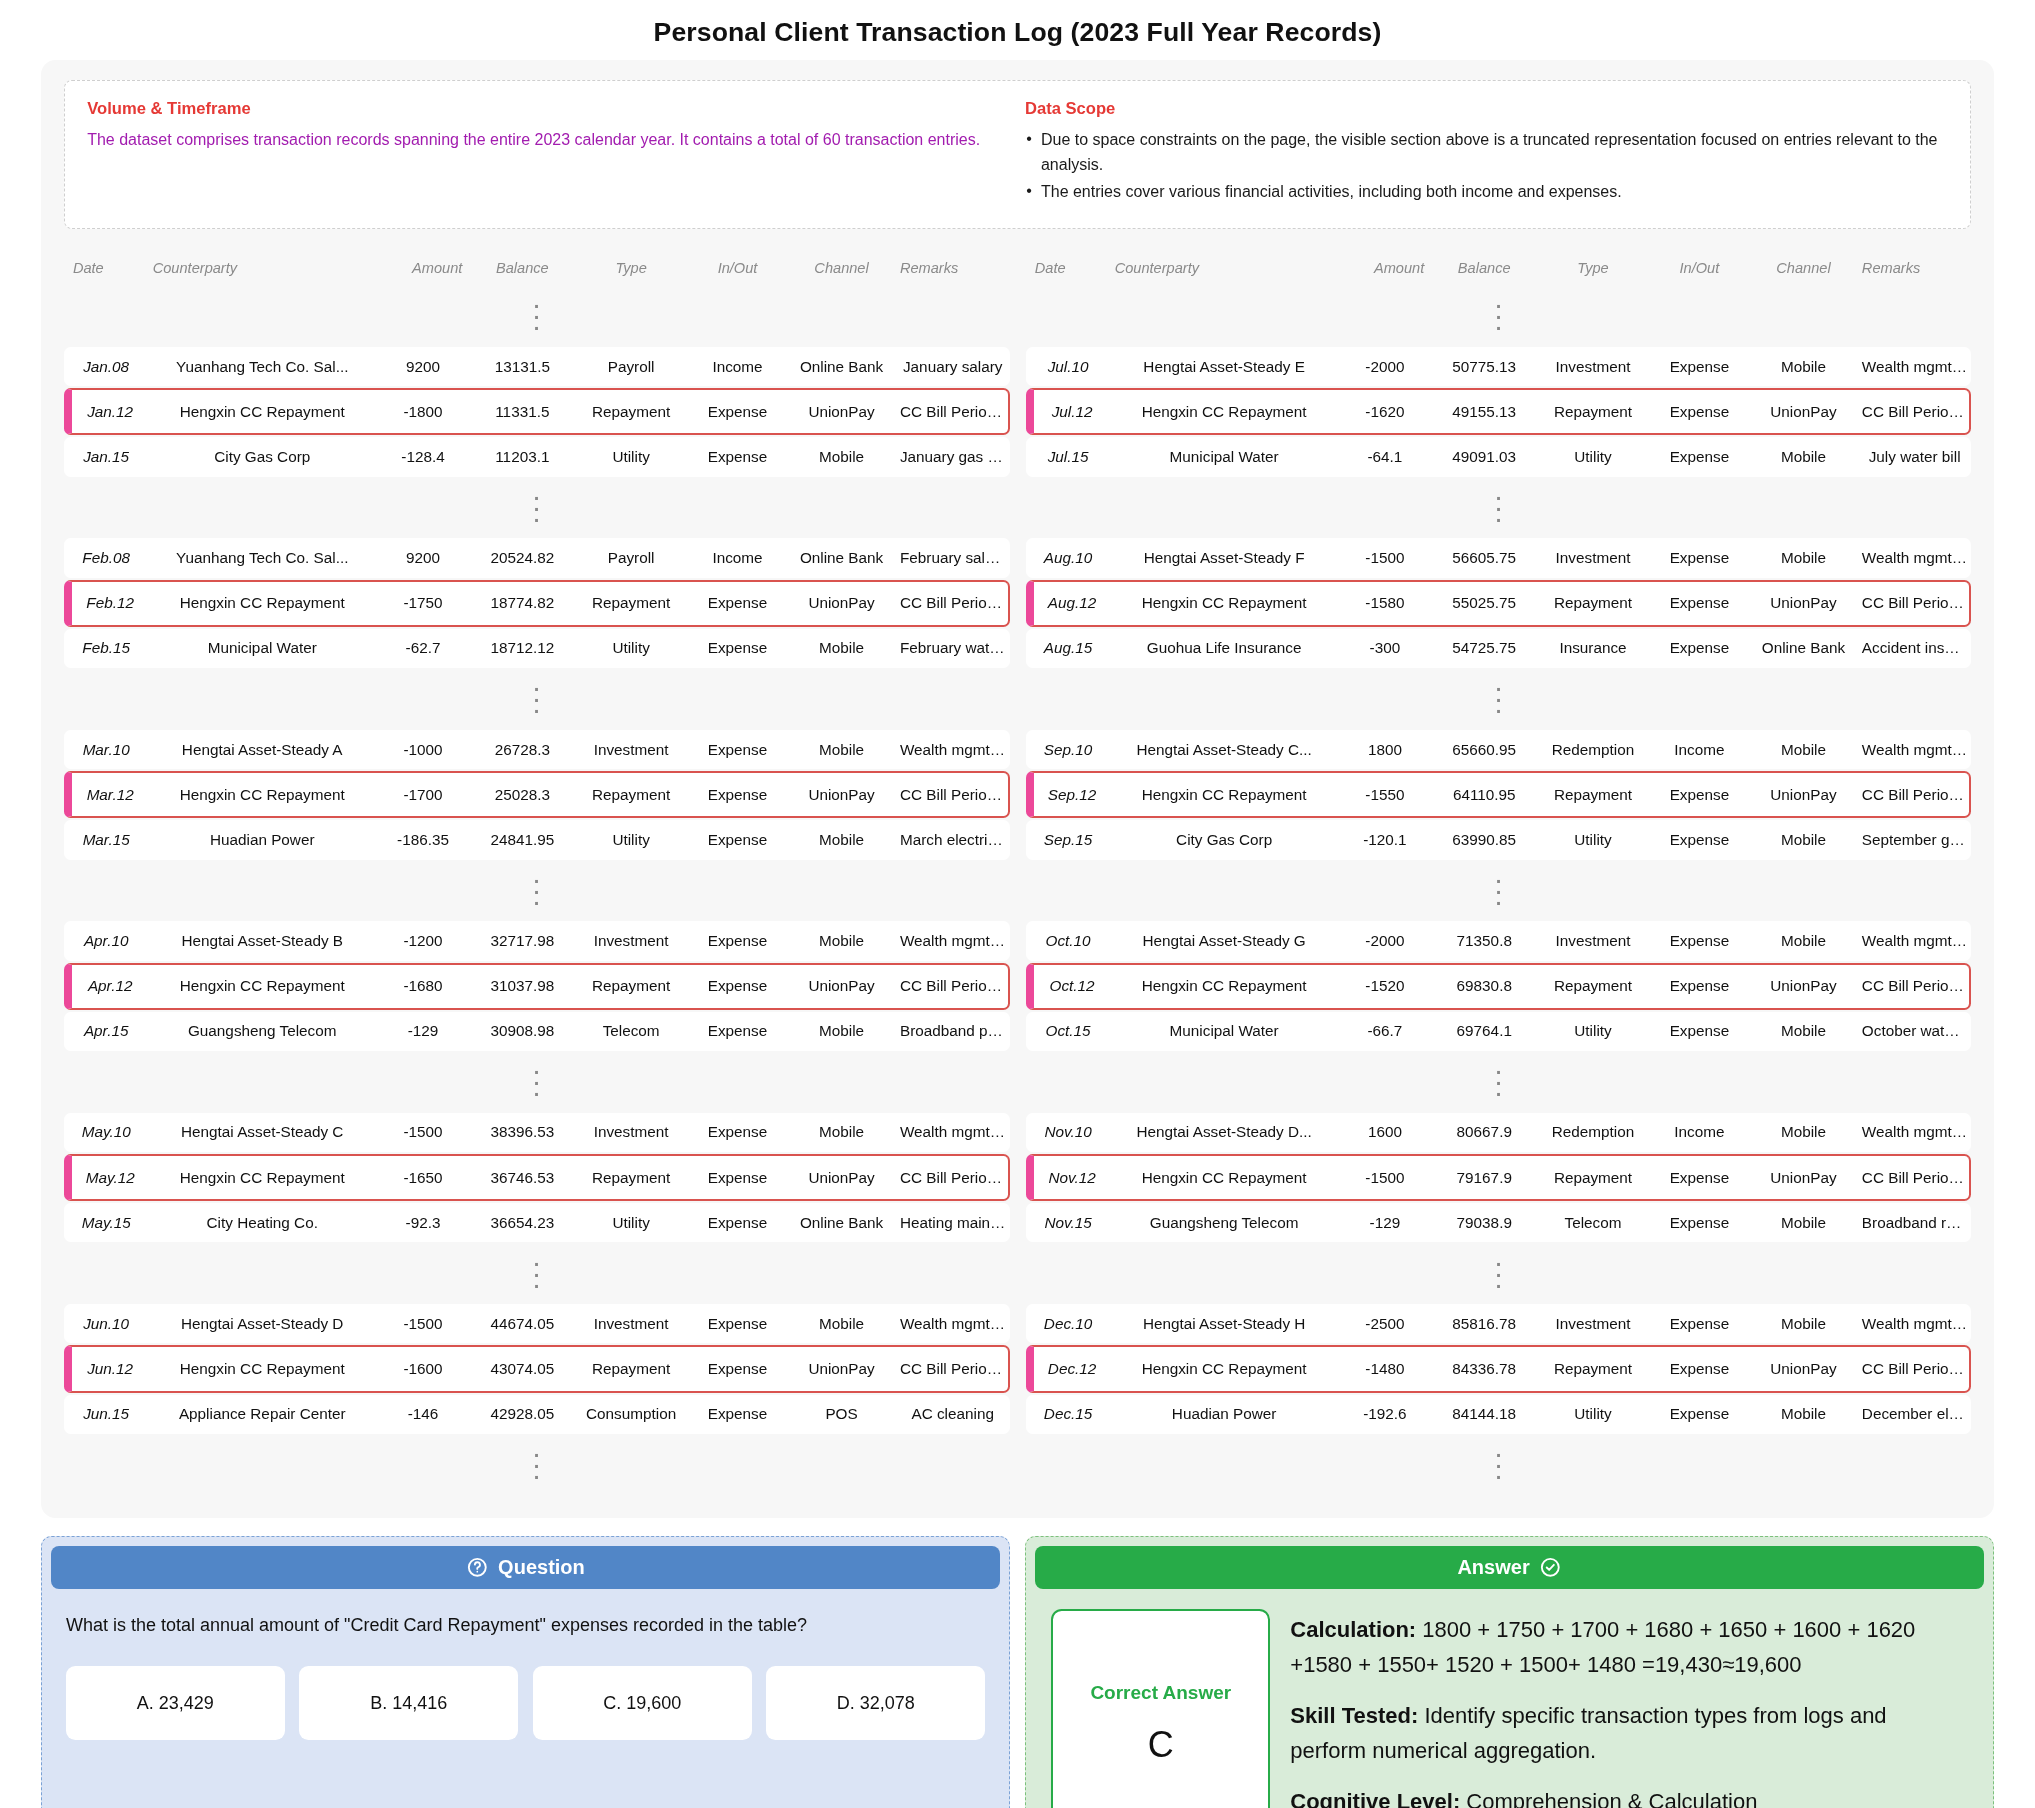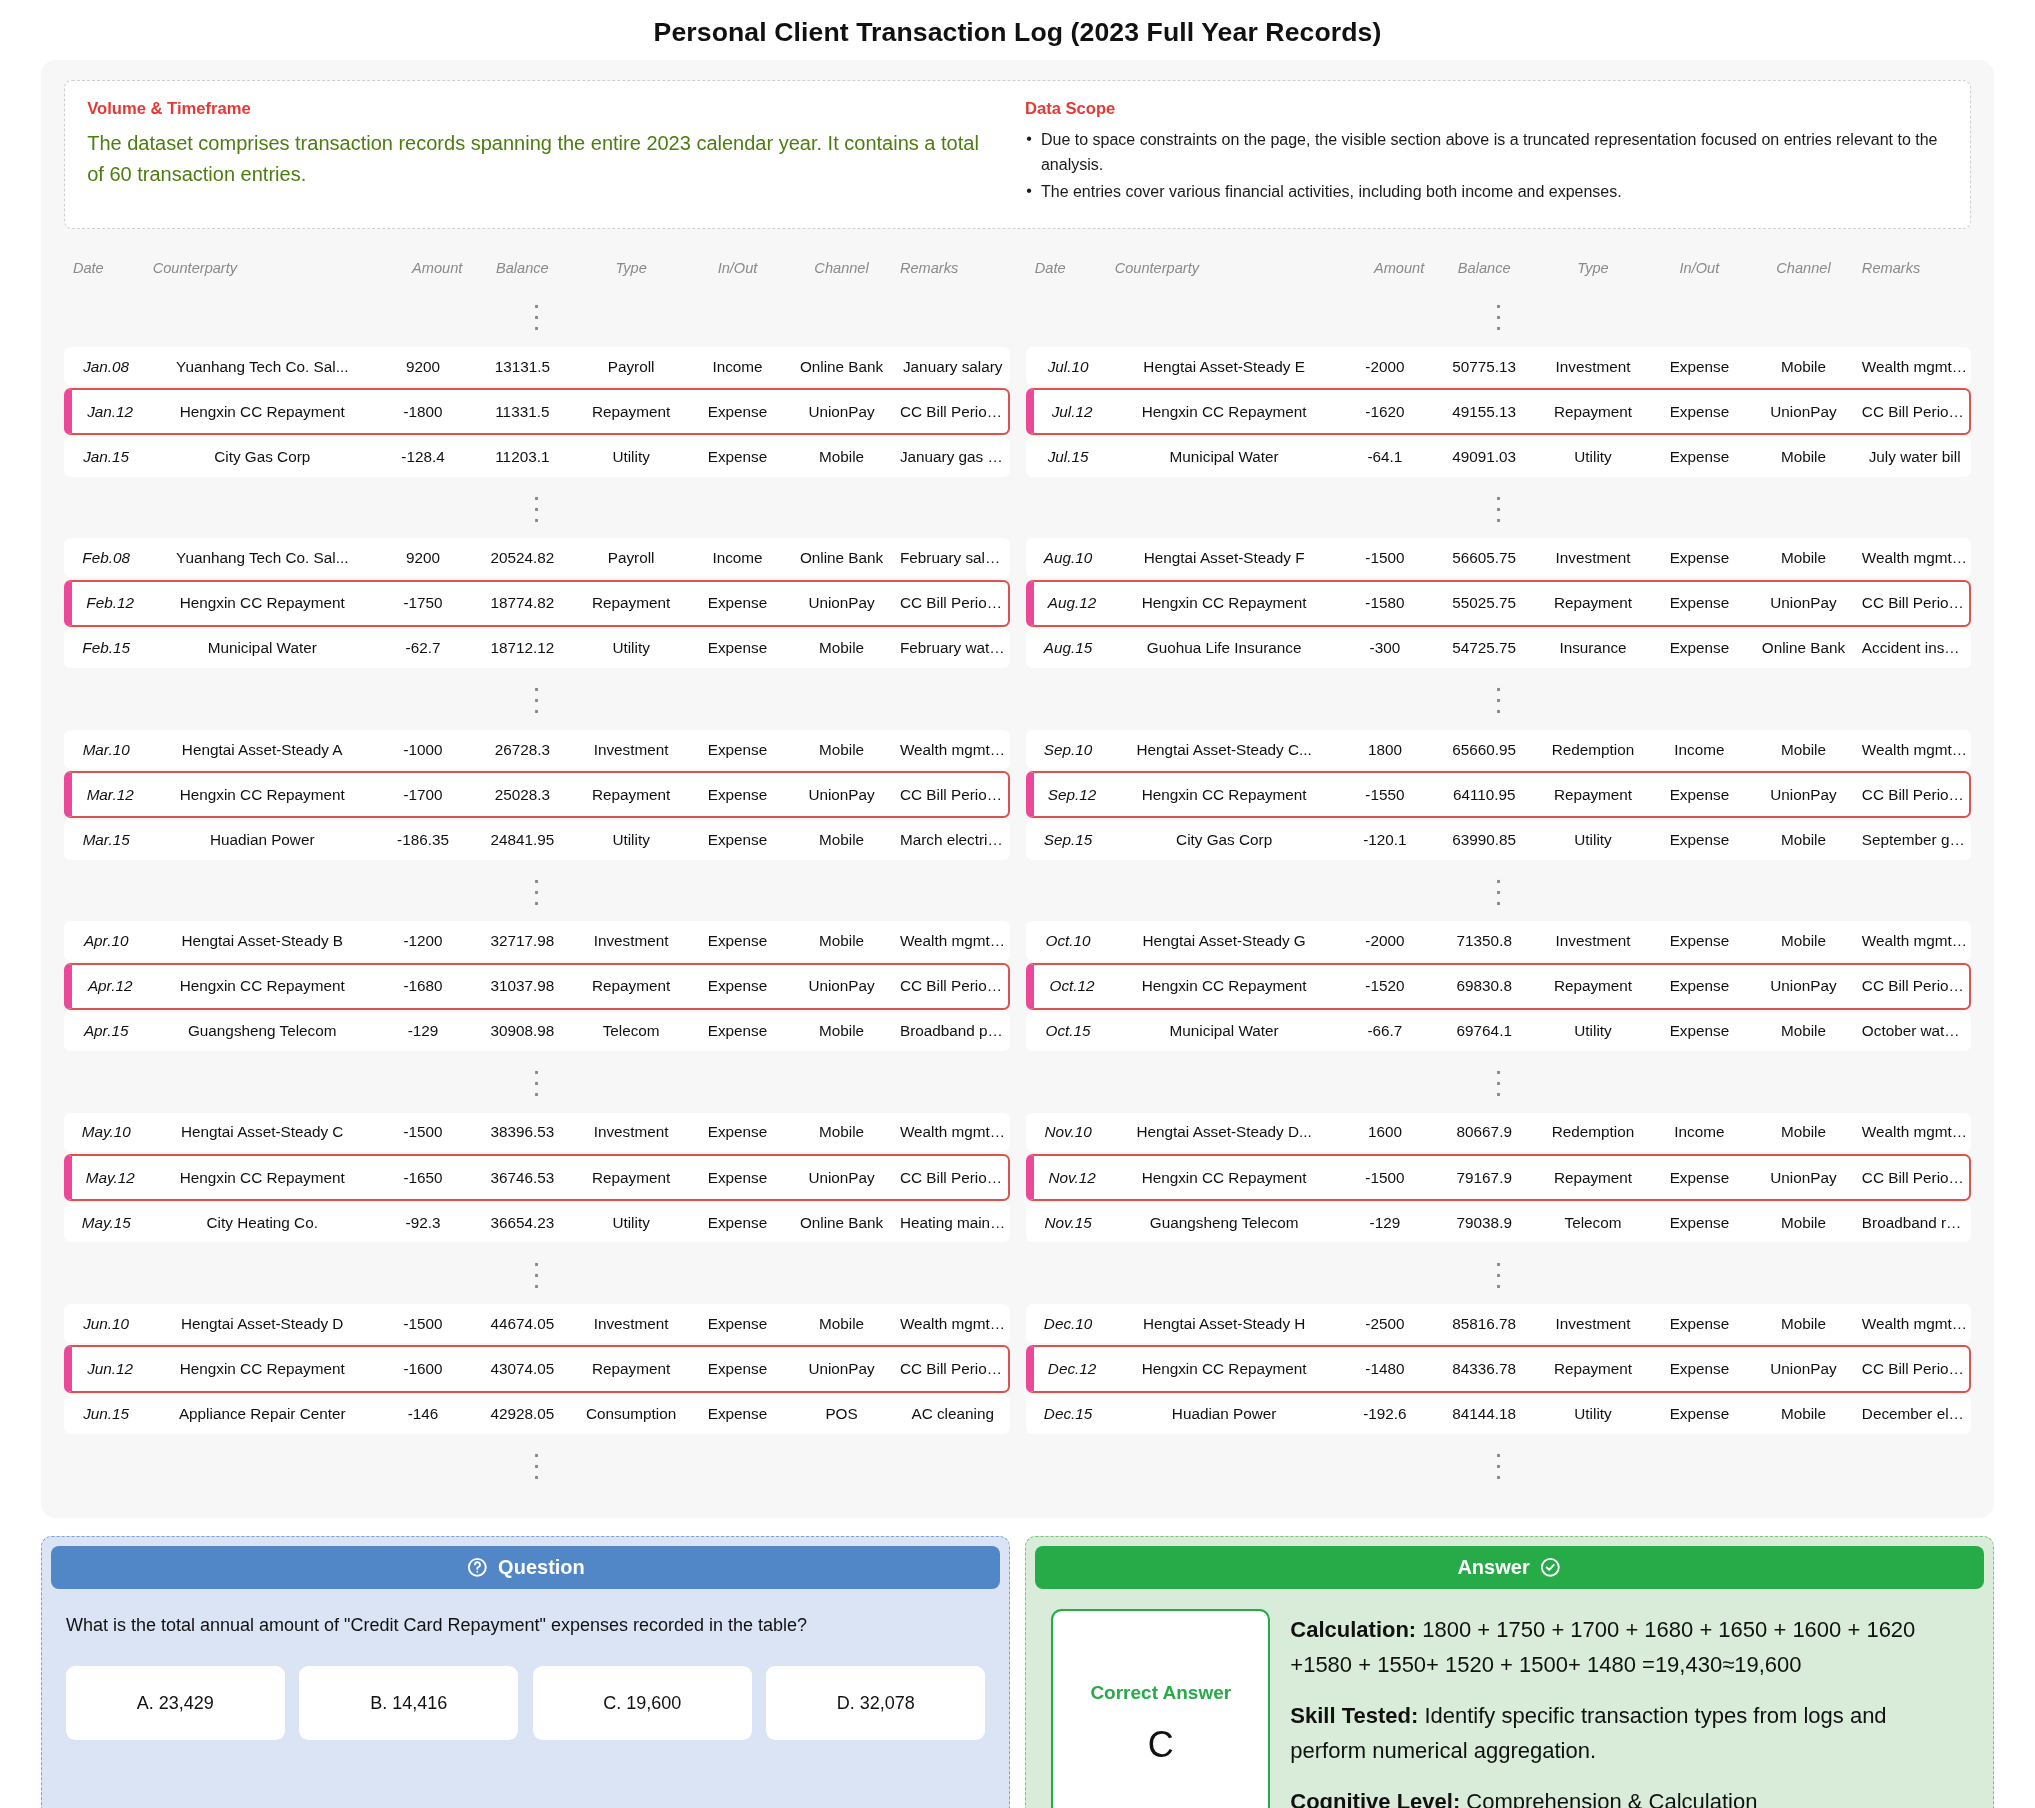--- a/index.html
+++ b/index.html
@@ -39,22 +39,22 @@
   }
   .meta-col { flex: 1 1 0; min-width: 0; }
   .meta-col.right { flex: 1.02 1 0; }
   .meta-title {
     color: #e53935;
     font-weight: bold;
     font-size: 16.6px;
     margin-bottom: 9.3px;
   }
   .meta-text {
-    font-size: 20px;
-    color: #4d7c0f;
+    font-size: 16px;
+    color: #a21caf;
     line-height: 1.55;
   }
   .meta-list { list-style: none; }
   .meta-list li {
     font-size: 16px;
     color: #1a1a1a;
     line-height: 1.55;
     padding-left: 16px;
     position: relative;
     margin-bottom: 2.7px;

